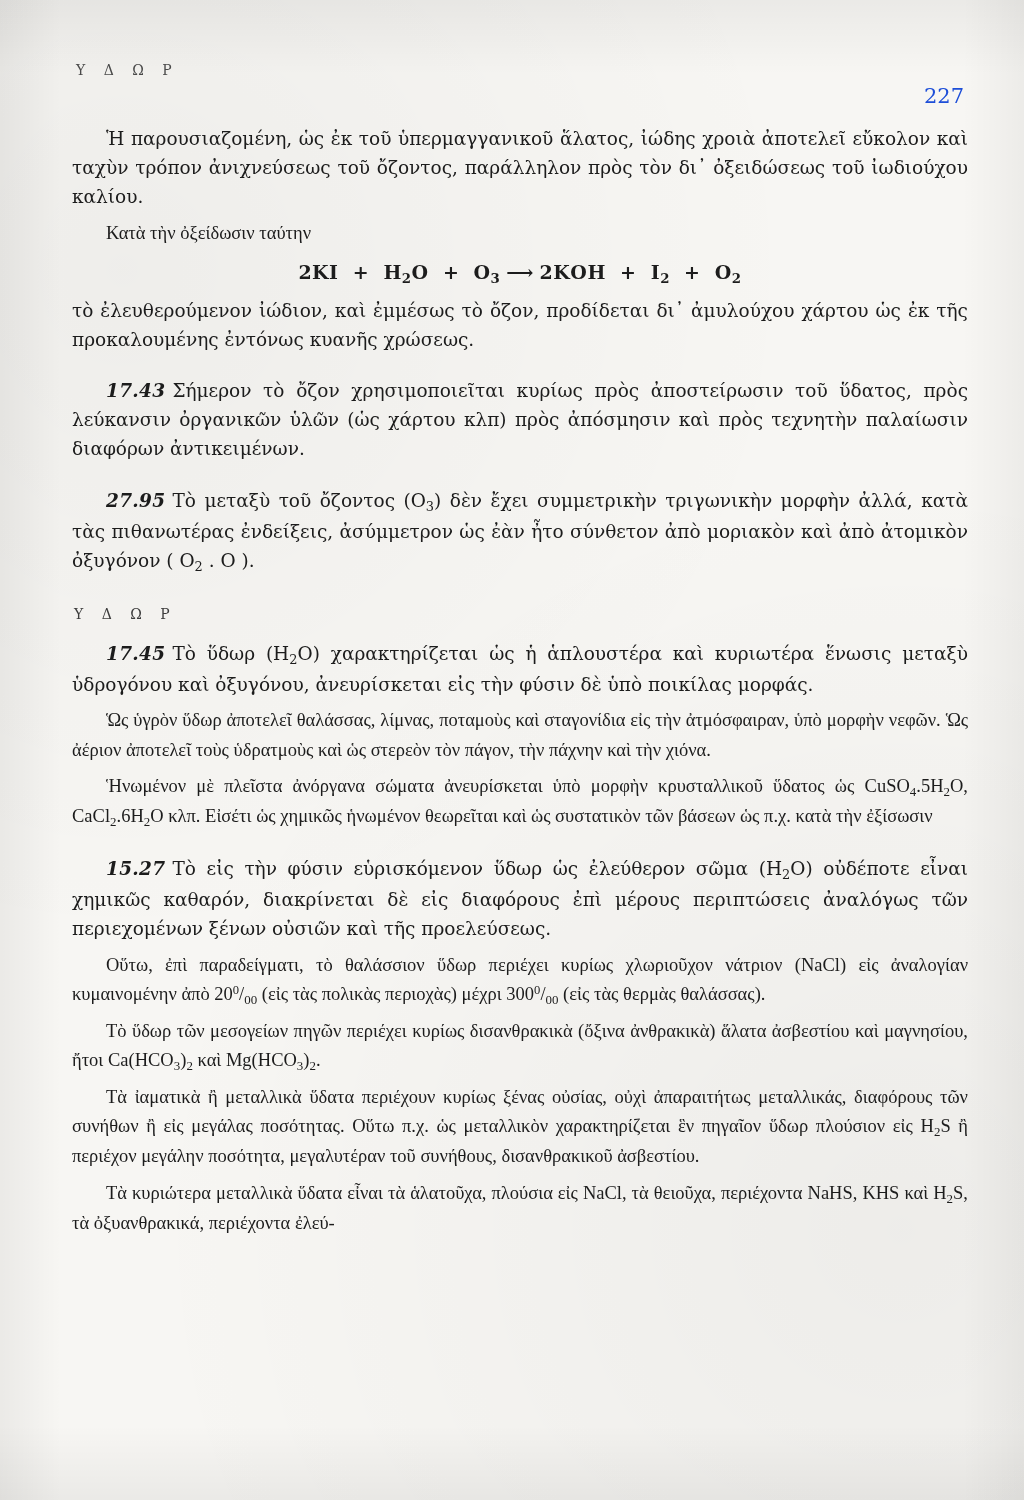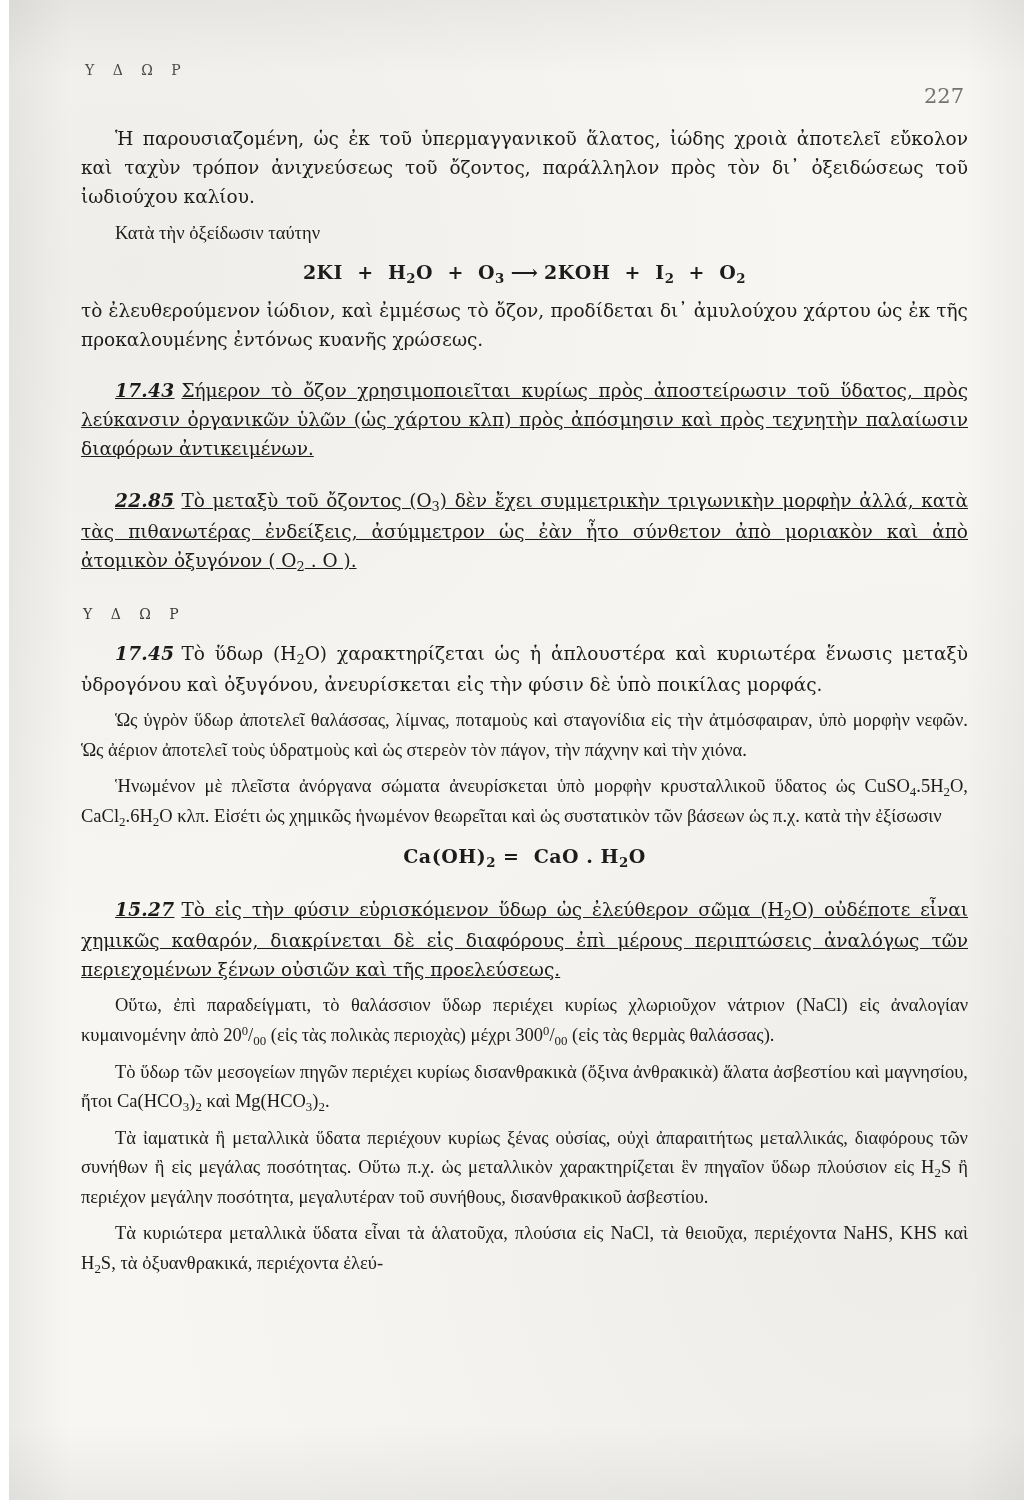--- a/index.html
+++ b/index.html
@@ -12,21 +12,20 @@
     height: 1500px;
     font-family: "DejaVu Serif", serif;
     color: #1a1a1a;
     position: relative;
     overflow: hidden;
   }
   .page {
     position: absolute;
     inset: 0;
     background: #f7f6f3;
-    margin-left: 9px;
   }
   .paper-noise {
     position: absolute;
     inset: 0;
     background:
       radial-gradient(circle at 12% 18%, rgba(0,0,0,0.035), rgba(0,0,0,0) 45%),
       radial-gradient(circle at 88% 82%, rgba(0,0,0,0.04), rgba(0,0,0,0) 50%),
       linear-gradient(90deg, rgba(0,0,0,0.05) 0%, rgba(0,0,0,0) 6%, rgba(0,0,0,0) 94%, rgba(0,0,0,0.045) 100%),
       linear-gradient(180deg, rgba(0,0,0,0.05) 0%, rgba(0,0,0,0) 5%, rgba(0,0,0,0) 95%, rgba(0,0,0,0.05) 100%);
     pointer-events: none;
@@ -46,21 +45,21 @@
   .running-head {
     font-family: "DejaVu Serif", serif;
     font-size: 14px;
     letter-spacing: 7px;
     color: #4a4a4a;
     padding-left: 4px;
     padding-top: 4px;
   }
   .page-number {
     font-size: 21px;
-    color: #737373;
+    color: #1d4ed8;
     padding-top: 26px;
     padding-right: 4px;
   }
   .body {
     margin-top: 10px;
     font-size: 18.5px;
     line-height: 1.58;
     color: #1c1c1c;
   }
   p {
@@ -98,21 +97,21 @@
     vertical-align: -0.28em;
   }
   sup {
     font-size: 0.68em;
     vertical-align: 0.5em;
   }
   .arrow {
     letter-spacing: 0;
     padding: 0 6px;
   }
-  .blk-gap { margin-top: 22px; text-decoration: underline; }
+  .blk-gap { margin-top: 22px; }
 </style>
 </head>
 <body>
 
 <div class="page">
   <div class="paper-noise"></div>
 
   <div class="content">
 
     <div class="header-row">
@@ -127,33 +126,30 @@
       <p class="indent para-gap-sm">Κατὰ τὴν ὀξείδωσιν ταύτην</p>
 
       <div class="eq">
         <span>2ΚΙ&nbsp; +&nbsp; H<sub>2</sub>O&nbsp; +&nbsp; O<sub>3</sub><span class="arrow">⟶</span>2ΚΟΗ&nbsp; +&nbsp; I<sub>2</sub>&nbsp; +&nbsp; O<sub>2</sub></span>
       </div>
 
       <p>τὸ ἐλευθερούμενον ἰώδιον, καὶ ἐμμέσως τὸ ὄζον, προδίδεται δι᾽ ἀμυλούχου χάρτου ὡς ἐκ τῆς προκαλουμένης ἐντόνως κυανῆς χρώσεως.</p>
 
       <p class="indent blk-gap"><span class="num">17.43</span><span>Σήμερον τὸ ὄζον χρησιμοποιεῖται κυρίως πρὸς ἀποστείρωσιν τοῦ ὕδατος, πρὸς λεύκανσιν ὀργανικῶν ὑλῶν (ὡς χάρτου κλπ) πρὸς ἀπόσμησιν καὶ πρὸς τεχνητὴν παλαίωσιν διαφόρων ἀντικειμένων.</span></p>
 
-      <p class="indent blk-gap"><span class="num">22.85</span><span>Τὸ μεταξὺ τοῦ ὄζοντος (O</span><sub>3</sub><span>) δὲν ἔχει συμμετρικὴν τριγωνικὴν μορφὴν ἀλλά, κατὰ τὰς πιθανωτέρας ἐνδείξεις, ἀσύμμετρον ὡς ἐὰν ἦτο σύνθετον ἀπὸ μοριακὸν καὶ ἀπὸ ἀτομικὸν ὀξυγόνον ( O</span><sub>2</sub><span> . O ).</span></p>
+      <p class="indent blk-gap"><span class="num">27.95</span><span>Τὸ μεταξὺ τοῦ ὄζοντος (O</span><sub>3</sub><span>) δὲν ἔχει συμμετρικὴν τριγωνικὴν μορφὴν ἀλλά, κατὰ τὰς πιθανωτέρας ἐνδείξεις, ἀσύμμετρον ὡς ἐὰν ἦτο σύνθετον ἀπὸ μοριακὸν καὶ ἀπὸ ἀτομικὸν ὀξυγόνον ( O</span><sub>2</sub><span> . O ).</span></p>
 
       <div class="section-head">Υ Δ Ω Ρ</div>
 
       <p class="indent"><span class="num">17.45</span><span>Τὸ ὕδωρ (H</span><sub>2</sub><span>O) χαρακτηρίζεται ὡς ἡ ἁπλουστέρα καὶ κυριωτέρα ἕνωσις μεταξὺ ὑδρογόνου καὶ ὀξυγόνου, ἀνευρίσκεται εἰς τὴν φύσιν δὲ ὑπὸ ποικίλας μορφάς.</span></p>
 
       <p class="indent para-gap-sm">Ὡς ὑγρὸν ὕδωρ ἀποτελεῖ θαλάσσας, λίμνας, ποταμοὺς καὶ σταγονίδια εἰς τὴν ἀτμόσφαιραν, ὑπὸ μορφὴν νεφῶν. Ὡς ἀέριον ἀποτελεῖ τοὺς ὑδρατμοὺς καὶ ὡς στερεὸν τὸν πάγον, τὴν πάχνην καὶ τὴν χιόνα.</p>
 
       <p class="indent para-gap-sm"><span>Ἡνωμένον μὲ πλεῖστα ἀνόργανα σώματα ἀνευρίσκεται ὑπὸ μορφὴν κρυσταλλικοῦ ὕδατος ὡς  CuSO</span><sub>4</sub><span>.5H</span><sub>2</sub><span>O,   CaCl</span><sub>2</sub><span>.6H</span><sub>2</sub><span>O κλπ. Εἰσέτι ὡς χημικῶς ἡνωμένον θεωρεῖται καὶ ὡς συστατικὸν τῶν βάσεων ὡς π.χ. κατὰ τὴν ἐξίσωσιν</span></p>
 
-      <div class="eq">
-        <span>Ca(OH)<sub>2</sub>&nbsp;=&nbsp; CaO . H<sub>2</sub>O</span>
-      </div>
 
       <p class="indent blk-gap"><span class="num">15.27</span><span>Τὸ εἰς τὴν φύσιν εὑρισκόμενον ὕδωρ ὡς ἐλεύθερον σῶμα (H</span><sub>2</sub><span>O) οὐδέποτε εἶναι χημικῶς καθαρόν, διακρίνεται δὲ εἰς διαφόρους ἐπὶ μέρους περιπτώσεις ἀναλόγως τῶν περιεχομένων ξένων οὐσιῶν καὶ τῆς προελεύσεως.</span></p>
 
       <p class="indent para-gap-sm">Οὕτω, ἐπὶ παραδείγματι, τὸ θαλάσσιον ὕδωρ περιέχει κυρίως χλωριοῦχον νάτριον (NaCl) εἰς ἀναλογίαν κυμαινομένην ἀπὸ 20<sup>0</sup>/<sub>00</sub> (εἰς τὰς πολικὰς περιοχὰς) μέχρι 300<sup>0</sup>/<sub>00</sub> (εἰς τὰς θερμὰς θαλάσσας).</p>
 
       <p class="indent para-gap-sm">Τὸ ὕδωρ τῶν μεσογείων πηγῶν περιέχει κυρίως δισανθρακικὰ (ὄξινα ἀνθρακικὰ) ἅλατα ἀσβεστίου καὶ μαγνησίου, ἤτοι Ca(HCO<sub>3</sub>)<sub>2</sub> καὶ Mg(HCO<sub>3</sub>)<sub>2</sub>.</p>
 
       <p class="indent para-gap-sm">Τὰ ἰαματικὰ ἢ μεταλλικὰ ὕδατα περιέχουν κυρίως ξένας οὐσίας, οὐχὶ ἀπαραιτήτως μεταλλικάς, διαφόρους τῶν συνήθων ἢ εἰς μεγάλας ποσότητας. Οὕτω π.χ. ὡς μεταλλικὸν χαρακτηρίζεται ἓν πηγαῖον ὕδωρ πλούσιον εἰς H<sub>2</sub>S ἢ περιέχον μεγάλην ποσότητα, μεγαλυτέραν τοῦ συνήθους, δισανθρακικοῦ ἀσβεστίου.</p>
 
       <p class="indent para-gap-sm">Τὰ κυριώτερα μεταλλικὰ ὕδατα εἶναι τὰ ἁλατοῦχα, πλούσια εἰς NaCl, τὰ θειοῦχα, περιέχοντα NaHS, KHS καὶ H<sub>2</sub>S, τὰ ὀξυανθρακικά, περιέχοντα ἐλεύ-</p>

